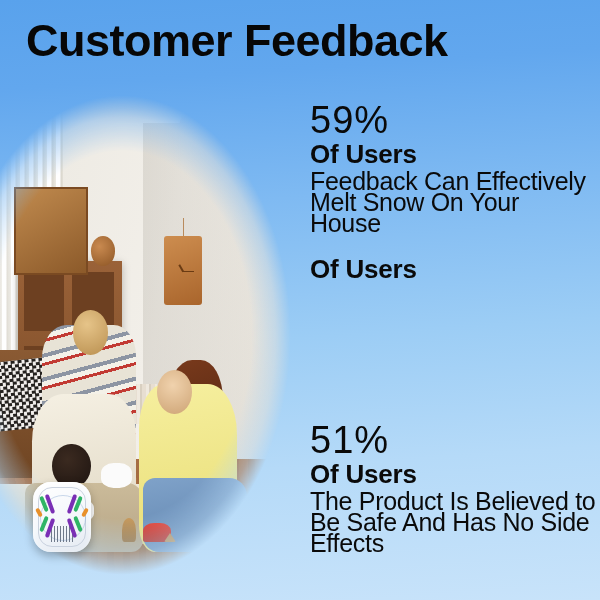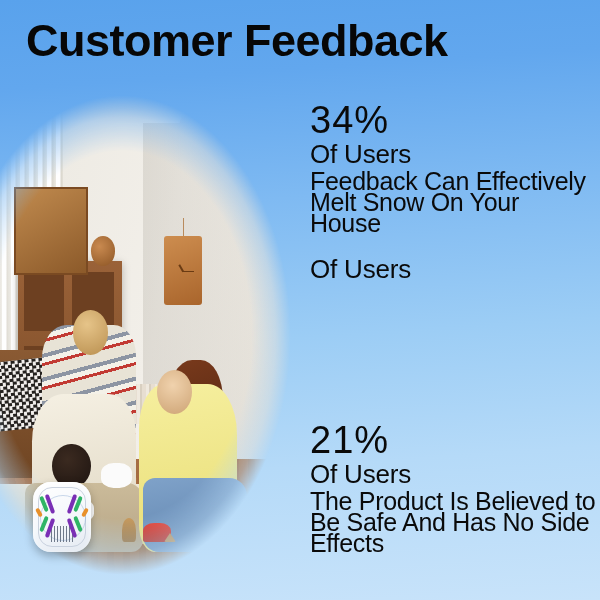--- a/index.html
+++ b/index.html
@@ -133,21 +133,21 @@
     border:1px solid rgba(190,200,215,.8);}
   #device .wave{position:absolute;width:4px;border-radius:3px;}
   #device .grille{position:absolute;left:50%;bottom:10px;transform:translateX(-50%);
     width:22px;height:16px;
     background:repeating-linear-gradient(90deg,#6f7a8a 0 1.5px,transparent 1.5px 3px);}
   #device .ring{position:absolute;left:50%;top:50%;width:44px;height:44px;margin:-22px 0 0 -22px;
     border:1px solid rgba(140,170,210,.45);border-radius:50%;}
   
   .stat{position:absolute;left:310px;width:286px;color:#0a0a0a;}
   .stat .pct{font-size:38px;line-height:40px;font-weight:normal;letter-spacing:1px;}
-  .stat .of{font-size:26px;line-height:28px;font-weight:normal;letter-spacing:-0.2px;}
+  .stat .of{font-size:26px;line-height:28px;font-weight:bold;letter-spacing:-0.2px;}
   .stat .desc{font-size:25px;line-height:21px;font-weight:normal;letter-spacing:-0.3px;margin-top:3px;}
   #stat0{top:100px;}
   #stat1{top:255px;}
   #stat2{top:420px;}
 </style>
 </head>
 <body>
 
 <div id="poster">
 
@@ -212,28 +212,28 @@
       <div class="wave" style="left: 15px; top: 36px; height: 20px; background: rgb(122, 47, 181); transform: rotate(20deg);"></div>
       <div class="wave" style="left: 43px; top: 14px; height: 16px; background: rgb(47, 181, 102); transform: rotate(22deg);"></div>
       <div class="wave" style="left: 43px; top: 34px; height: 16px; background: rgb(47, 181, 102); transform: rotate(-22deg);"></div>
       <div class="wave" style="left: 37px; top: 12px; height: 20px; background: rgb(122, 47, 181); transform: rotate(20deg);"></div>
       <div class="wave" style="left: 37px; top: 36px; height: 20px; background: rgb(122, 47, 181); transform: rotate(-20deg);"></div>
       <div class="wave" style="left: 4px; top: 26px; height: 9px; background: rgb(232, 144, 42); transform: rotate(-30deg);"></div>
       <div class="wave" style="left: 50px; top: 26px; height: 9px; background: rgb(232, 144, 42); transform: rotate(30deg);"></div>
     </div>
 
   <div class="stat" id="stat0">
-    <div class="pct">34%</div>
+    <div class="pct">59%</div>
     <div class="of">Of Users</div>
     <div class="desc">Feedback Can Effectively Melt Snow On Your House</div>
   </div>
 
   <div class="stat" id="stat1">
     <div class="of">Of Users</div>
   </div>
 
   <div class="stat" id="stat2">
-    <div class="pct">21%</div>
+    <div class="pct">51%</div>
     <div class="of">Of Users</div>
     <div class="desc">The Product Is Believed to Be Safe And Has No Side Effects</div>
   </div>
 
 </div>
 
 </body></html>

